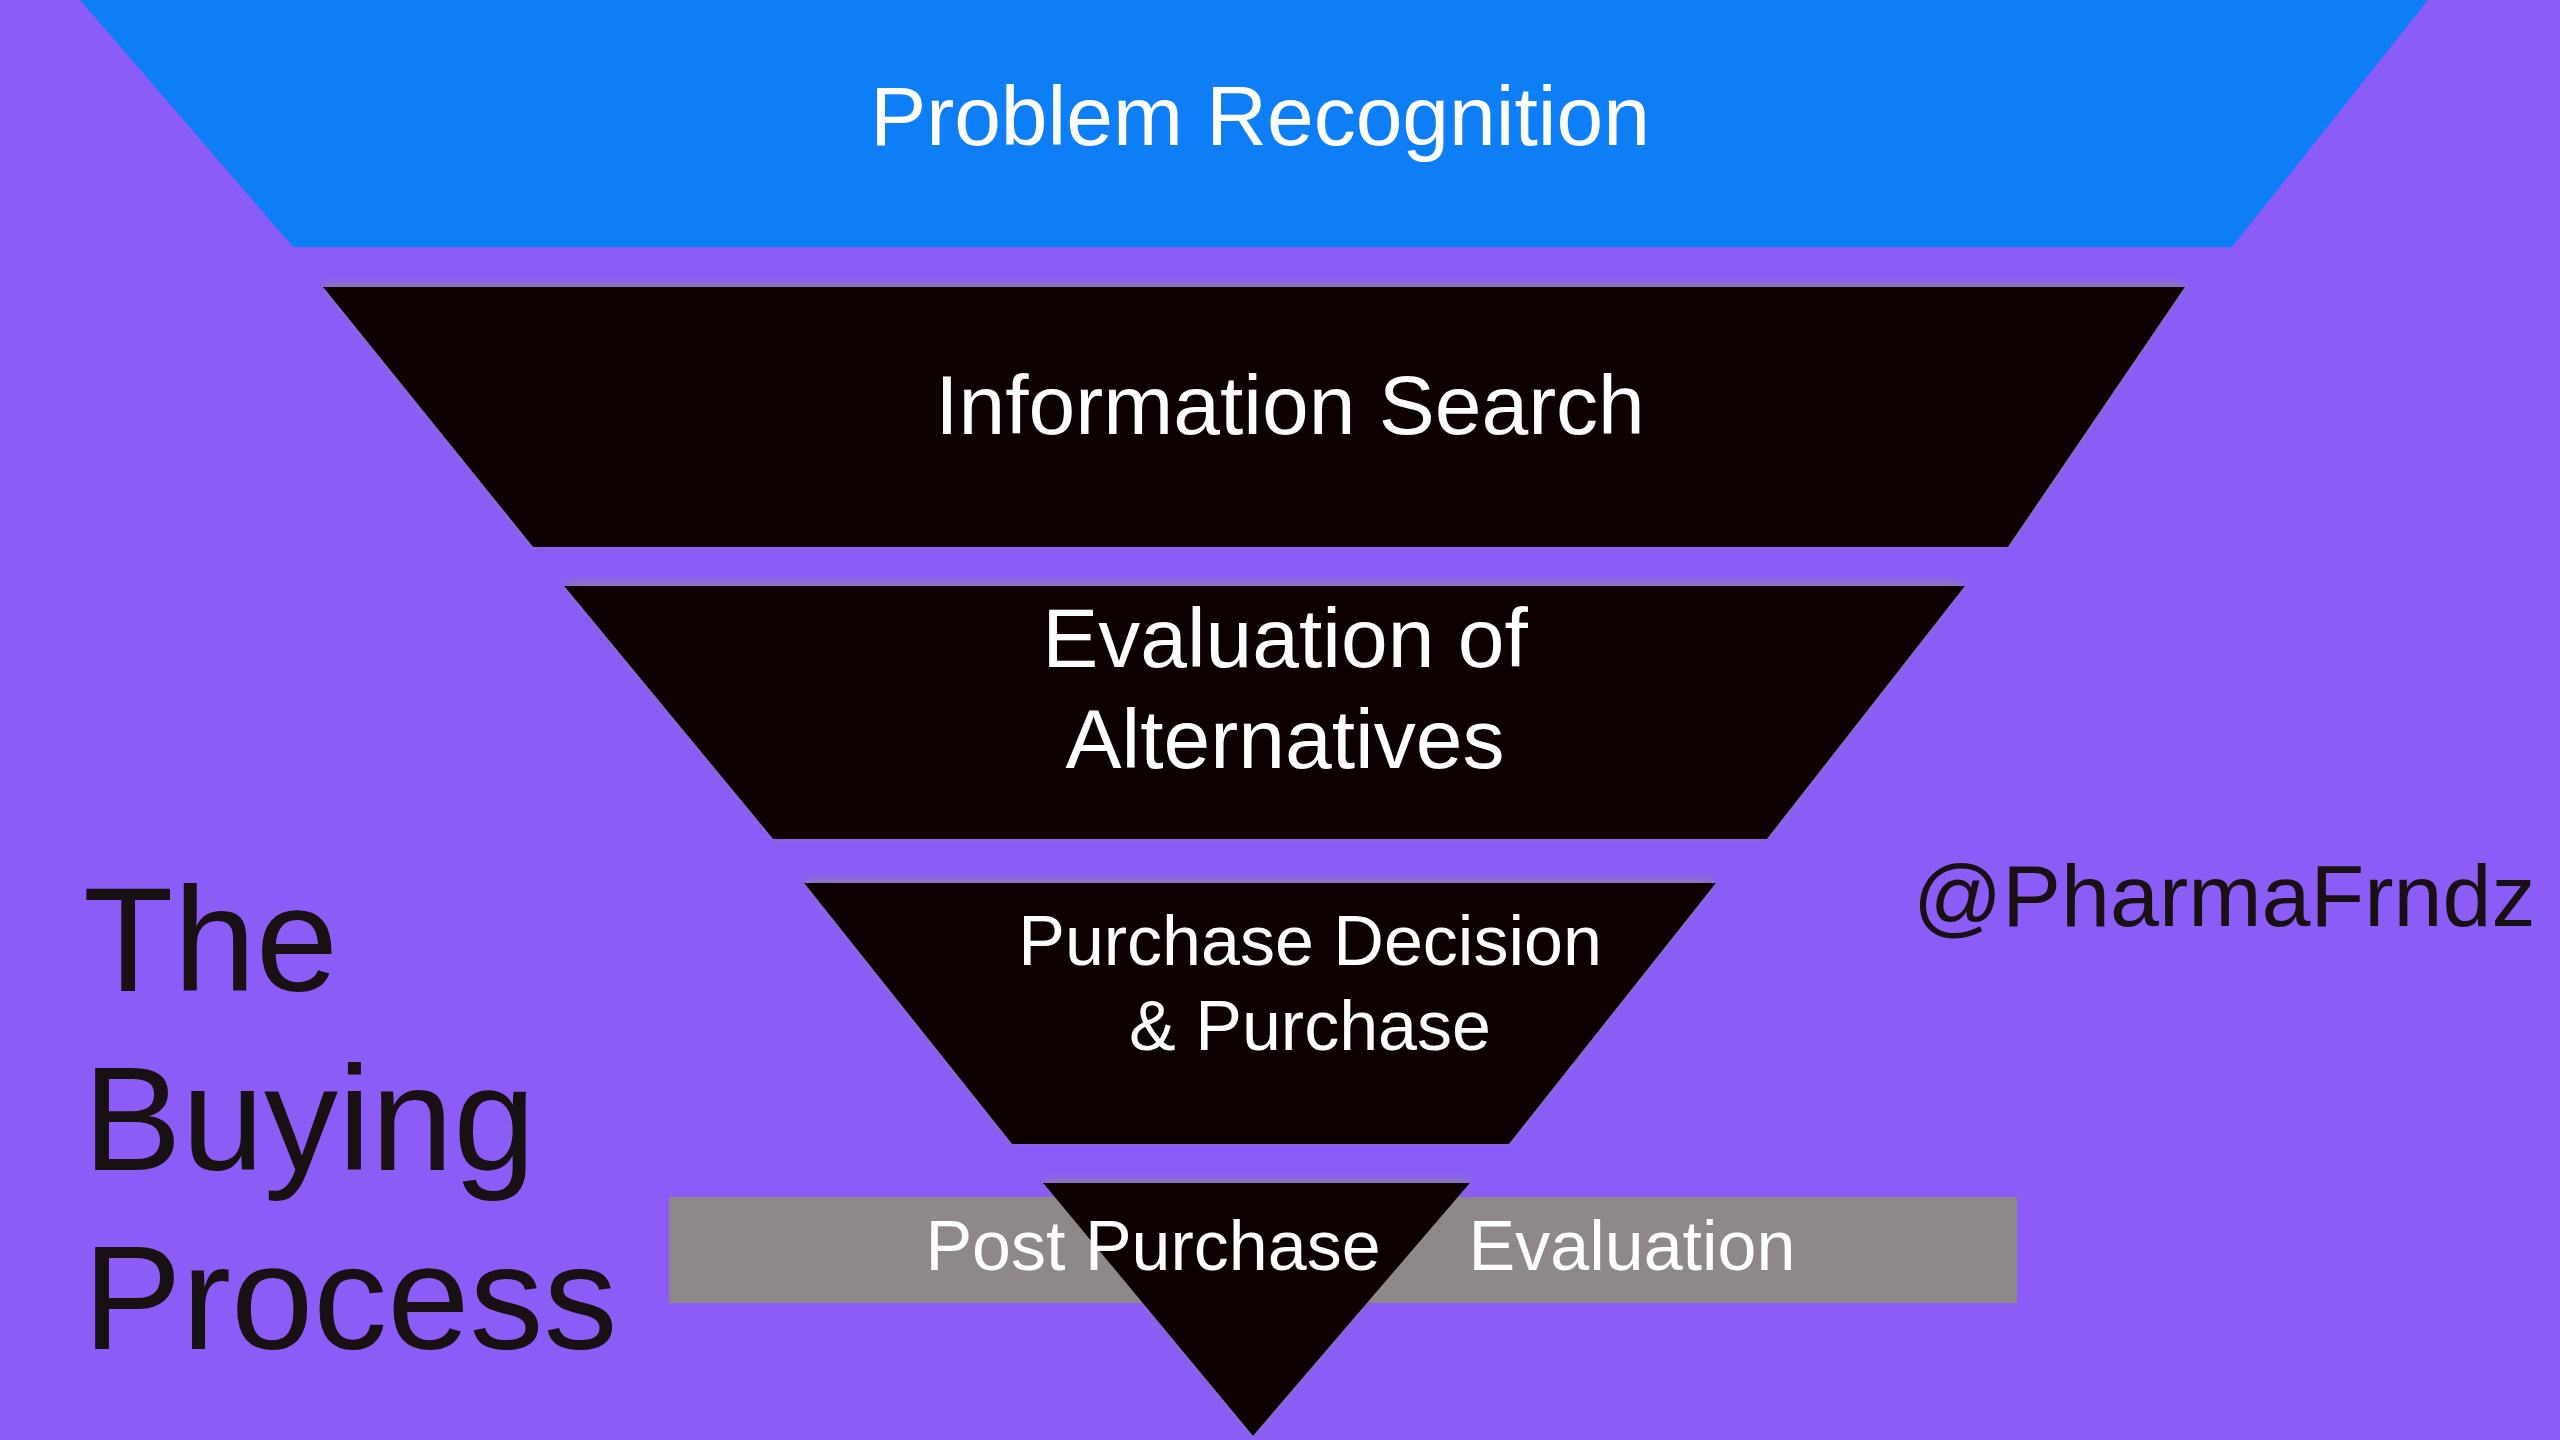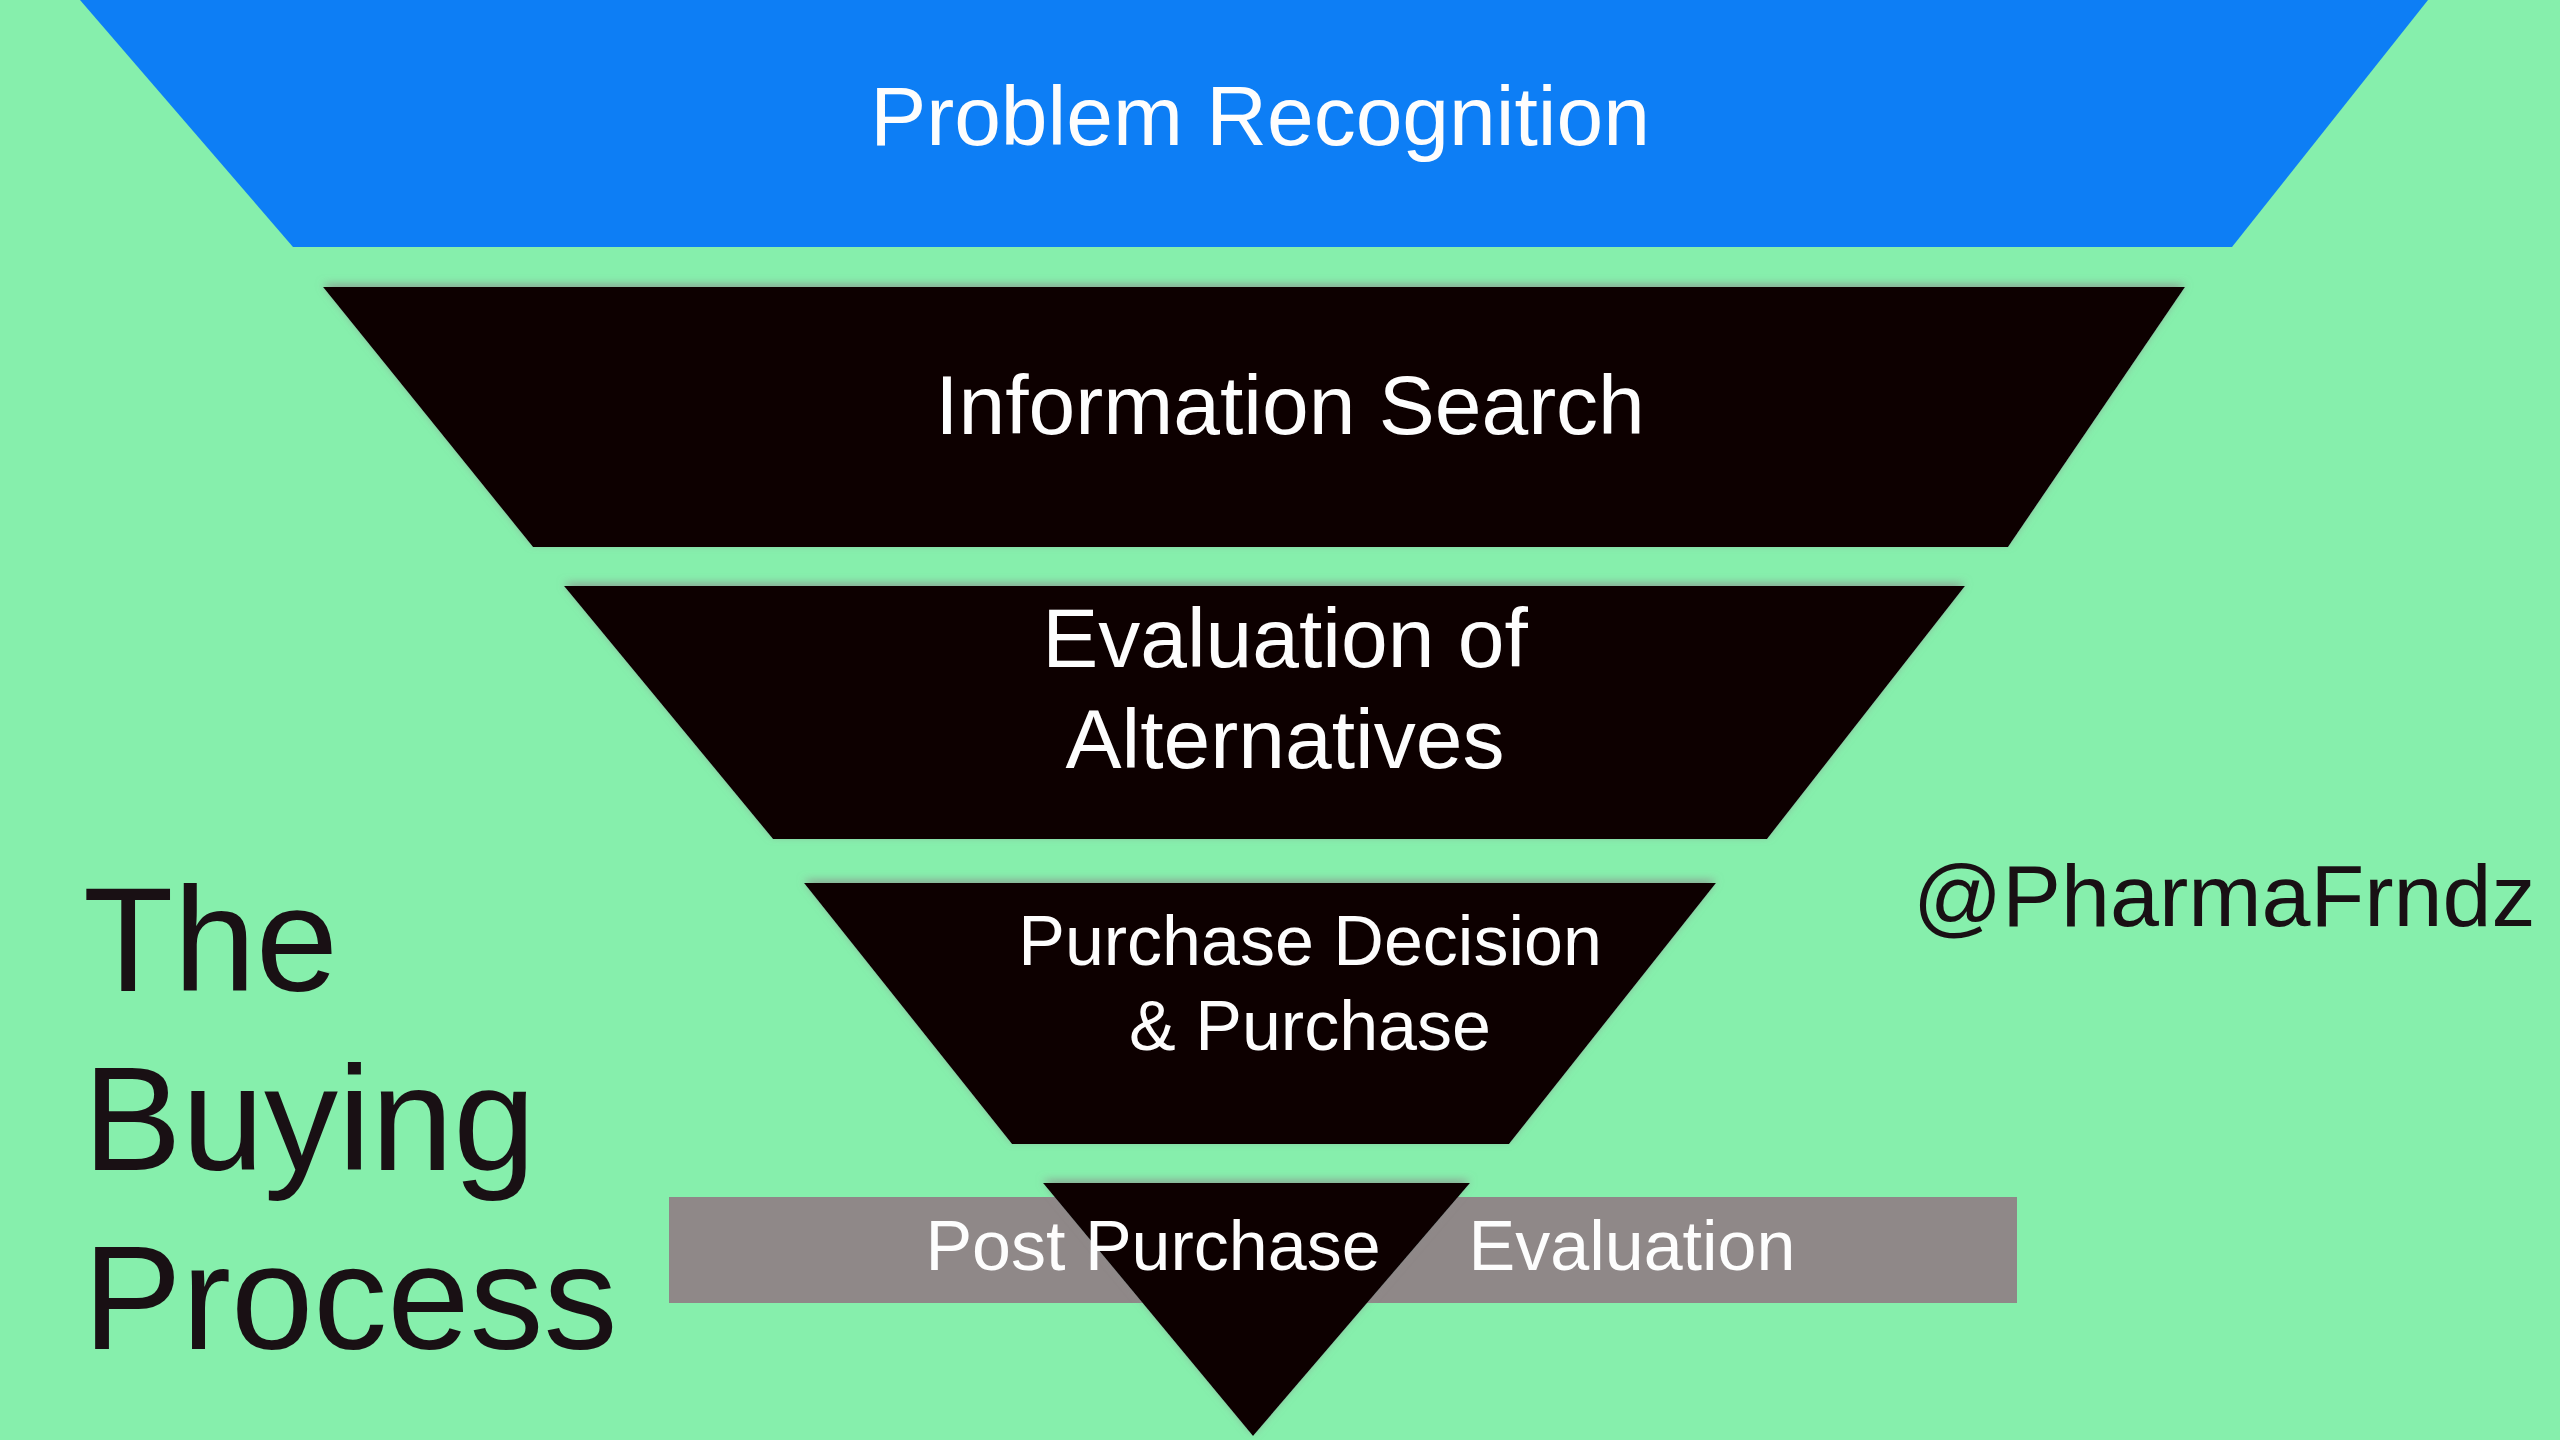--- a/index.html
+++ b/index.html
@@ -1,16 +1,16 @@
 <!DOCTYPE html>
 <html><head>
 <meta charset="utf-8">
 <style>
   html,body{margin:0;padding:0;background:#ffffff;}
-  .page{width:2560px;height:1440px;position:relative;background:#86efac;overflow:hidden;}
+  .page{width:2560px;height:1440px;position:relative;background:#8b5cf6;overflow:hidden;}
   svg{display:block;}
   .txt{font-family:"Liberation Sans","DejaVu Sans",sans-serif;}
   .stage-label{font-size:84px;}
   .stage-label-sm{font-size:70px;}
   .title-line{font-size:148px;}
   .watermark{font-size:88px;}
 </style>
 </head>
 <body>
 

